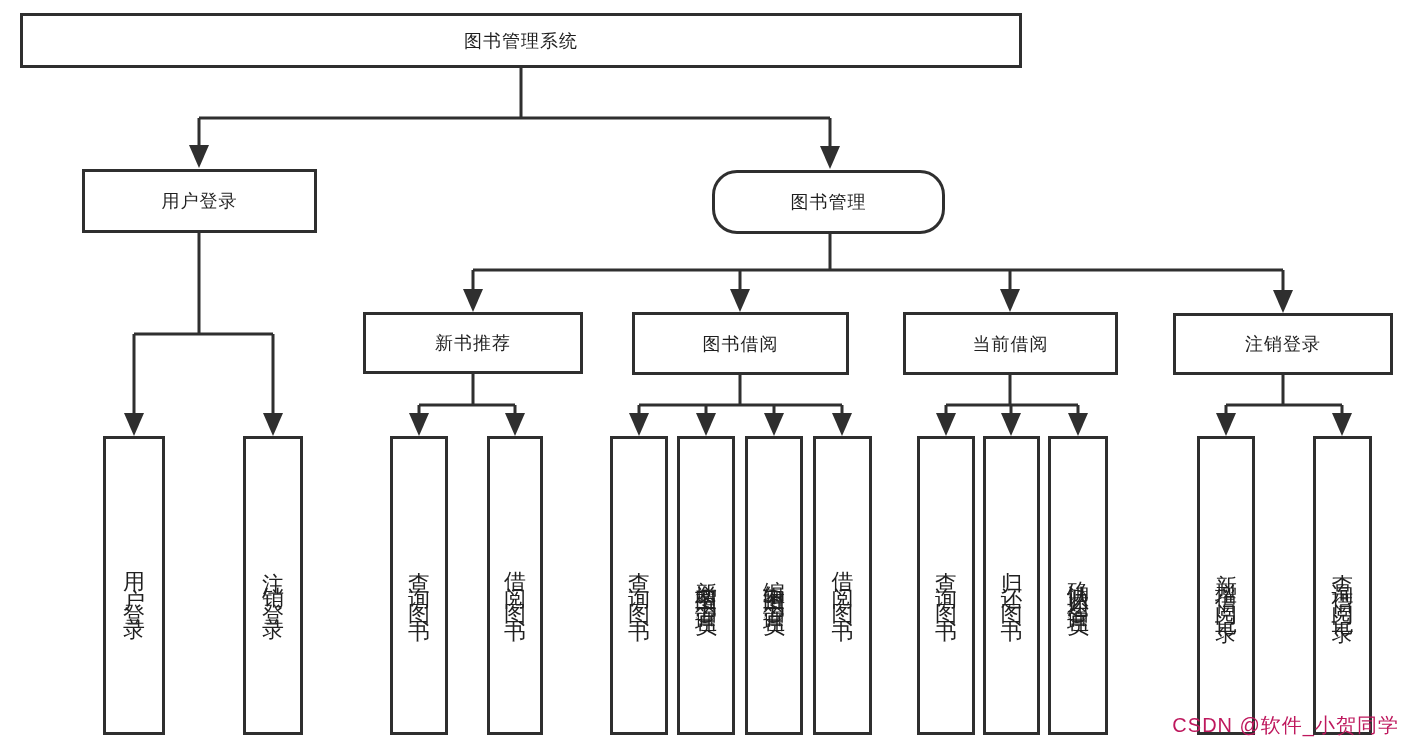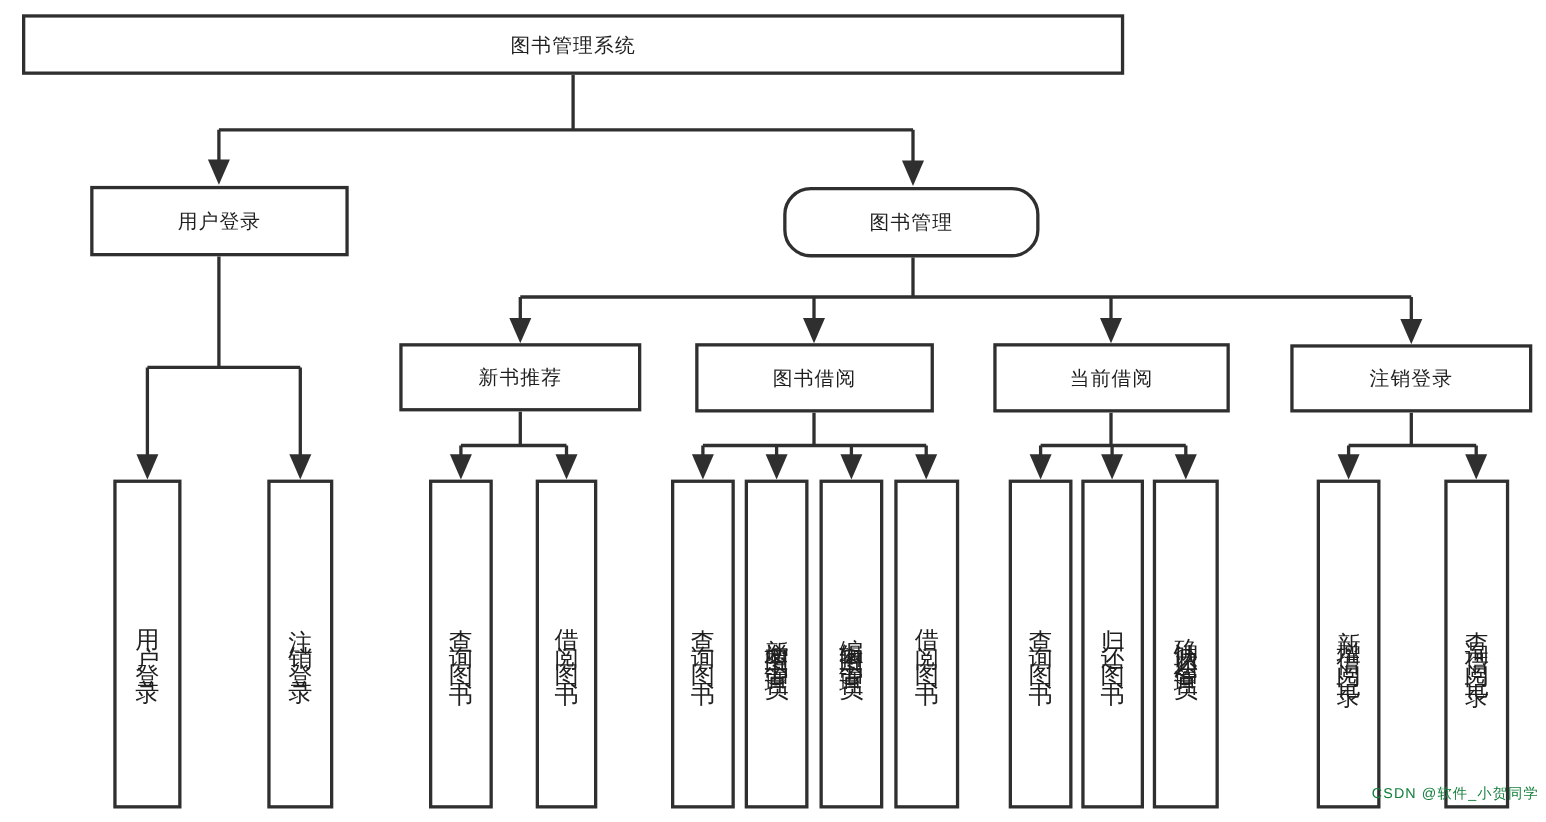--- a/index.html
+++ b/index.html
@@ -29,22 +29,22 @@
     text-orientation:mixed;
     font-size:22px;
   }
   .ls16{letter-spacing:16px;}
   .ls10{letter-spacing:10px;}
   .ls5{letter-spacing:5px;}
   .watermark{
     position:absolute;
     right:6px;
     top:712px;
-    font-size:13px;
-    color:#15803d;
+    font-size:20px;
+    color:#be185d;
     z-index:10;
     letter-spacing:1px;
     white-space:nowrap;
   }
 </style>
 </head>
 <body>
 
 <div class="canvas">
 

